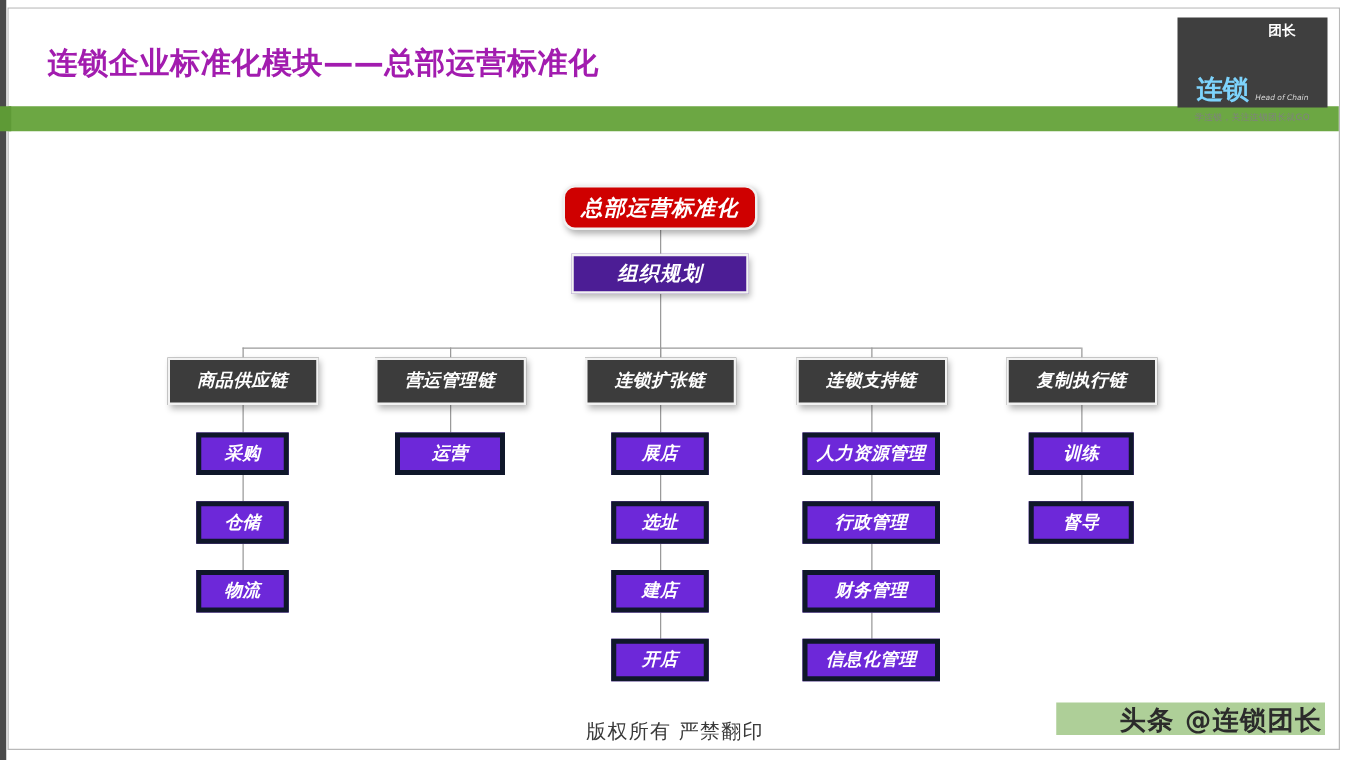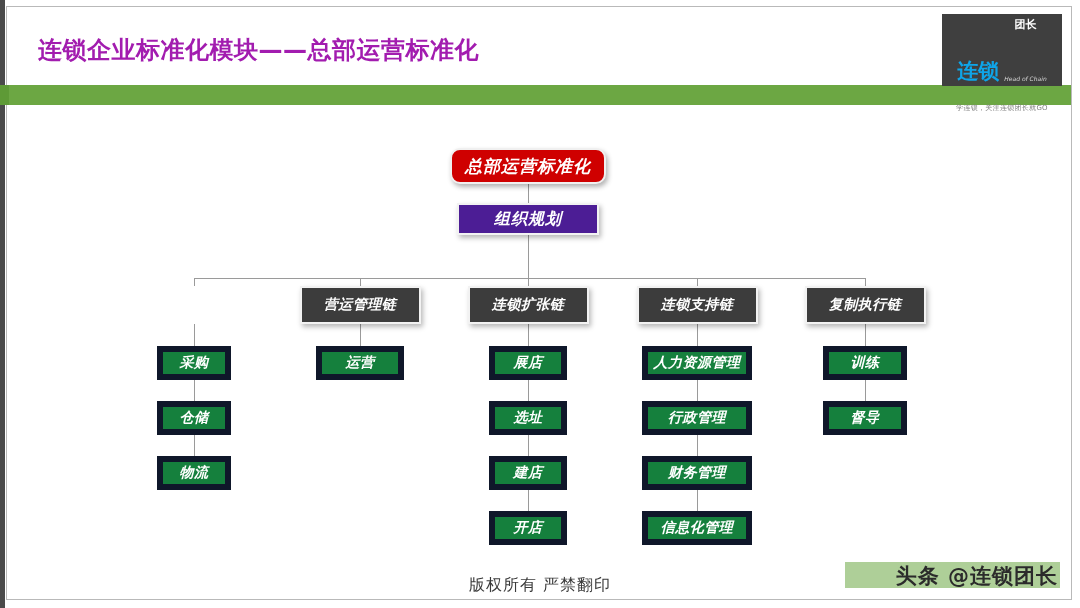--- a/index.html
+++ b/index.html
@@ -80,21 +80,21 @@
   }
   #logo-box {
     background: #3f3f3f;
     padding: 5px 8px 4px 8px;
     display: flex;
     align-items: flex-end;
     justify-content: center;
     gap: 5px;
   }
   #logo-main {
-    color: #0ea5e9;
+    color: #7dd3fc;
     font-size: 21px;
     font-weight: bold;
     line-height: 1;
     letter-spacing: 0px;
   }
   #logo-side {
     display: flex;
     flex-direction: column;
     align-items: center;
     line-height: 1;
@@ -107,21 +107,21 @@
     line-height: 1.1;
   }
   #logo-en {
     color: #d8d8d8;
     font-size: 6px;
     font-style: italic;
     line-height: 1.2;
     white-space: nowrap;
   }
   #logo-tagline {
-    margin-top: 17px;
+    margin-top: 3px;
     font-size: 7px;
     color: #808080;
     white-space: nowrap;
     letter-spacing: 0.3px;
   }
 
   
   #chart {
     position: absolute;
     left: 7px;
@@ -159,22 +159,22 @@
     letter-spacing: 1px;
   }
   .node-chain {
     background: #3c3c3c;
     border: 2px solid #f2f2f2;
     font-size: 14px;
     box-shadow: 2px 3px 5px rgba(0,0,0,0.28);
     letter-spacing: 0.5px;
   }
   .node-leaf {
-    background: #15803d;
-    border: 6px solid #0f172a;
+    background: #6d28d9;
+    border: 4px solid #0f172a;
     font-size: 14px;
     letter-spacing: 0.5px;
   }
 
   .conn {
     position: absolute;
     background: #9a9a9a;
     z-index: 1;
   }
   .conn-v { width: 1px; }
@@ -237,20 +237,21 @@
     <div id="logo-tagline">学连锁，关注连锁团长就GO</div>
   </div>
 
   <div id="chart">
       <div class="node node-root" style="left: 443px; top: 33px; width: 156px; height: 36px;">总部运营标准化</div>
       <div class="conn conn-v" style="left: 521px; top: 69px; width: 1px; height: 19px;"></div>
       <div class="node node-sub" style="left: 450px; top: 88px; width: 142px; height: 32px;">组织规划</div>
       <div class="conn conn-v" style="left: 521px; top: 120px; width: 1px; height: 51px;"></div>
       <div class="conn conn-h" style="left: 187px; top: 163px; width: 671px; height: 1px;"></div>
       <div class="conn conn-v" style="left: 187px; top: 163px; width: 1px; height: 8px;"></div>
+      <div class="node node-chain" style="left: 126.5px; top: 171px; width: 121px; height: 38px;">商品供应链</div>
       <div class="conn conn-v" style="left: 187px; top: 209px; width: 1px; height: 22px;"></div>
       <div class="node node-leaf" style="left: 150px; top: 231px; width: 74px; height: 34px;">采购</div>
       <div class="conn conn-v" style="left: 187px; top: 265px; width: 1px; height: 21px;"></div>
       <div class="node node-leaf" style="left: 150px; top: 286px; width: 74px; height: 34px;">仓储</div>
       <div class="conn conn-v" style="left: 187px; top: 320px; width: 1px; height: 21px;"></div>
       <div class="node node-leaf" style="left: 150px; top: 341px; width: 74px; height: 34px;">物流</div>
       <div class="conn conn-v" style="left: 353px; top: 163px; width: 1px; height: 8px;"></div>
       <div class="node node-chain" style="left: 292.5px; top: 171px; width: 121px; height: 38px;">营运管理链</div>
       <div class="conn conn-v" style="left: 353px; top: 209px; width: 1px; height: 22px;"></div>
       <div class="node node-leaf" style="left: 309px; top: 231px; width: 88px; height: 34px;">运营</div>

